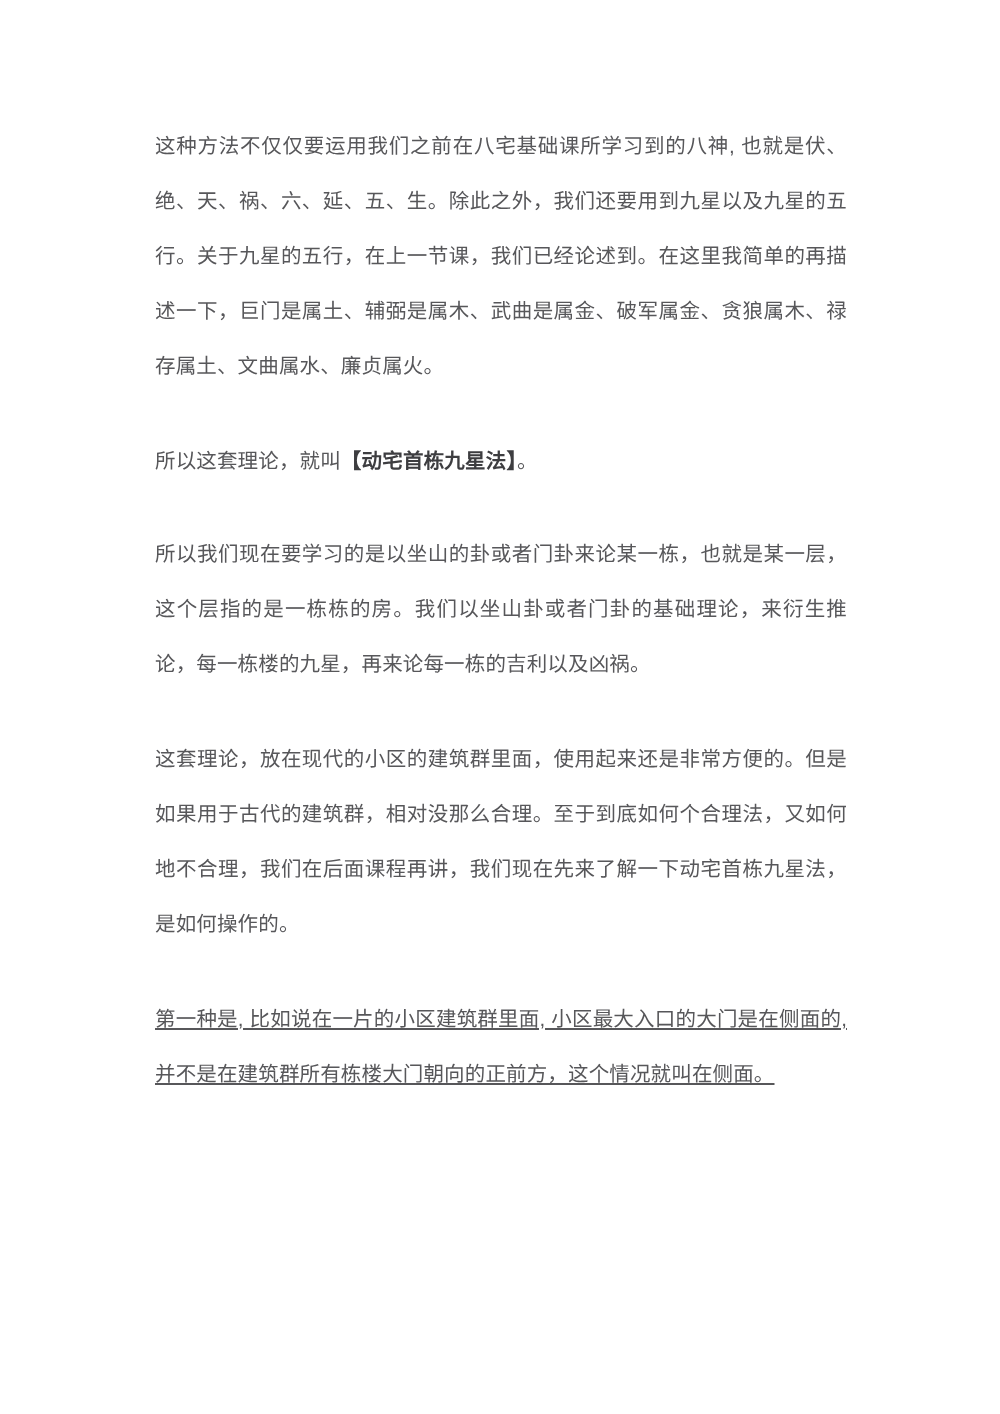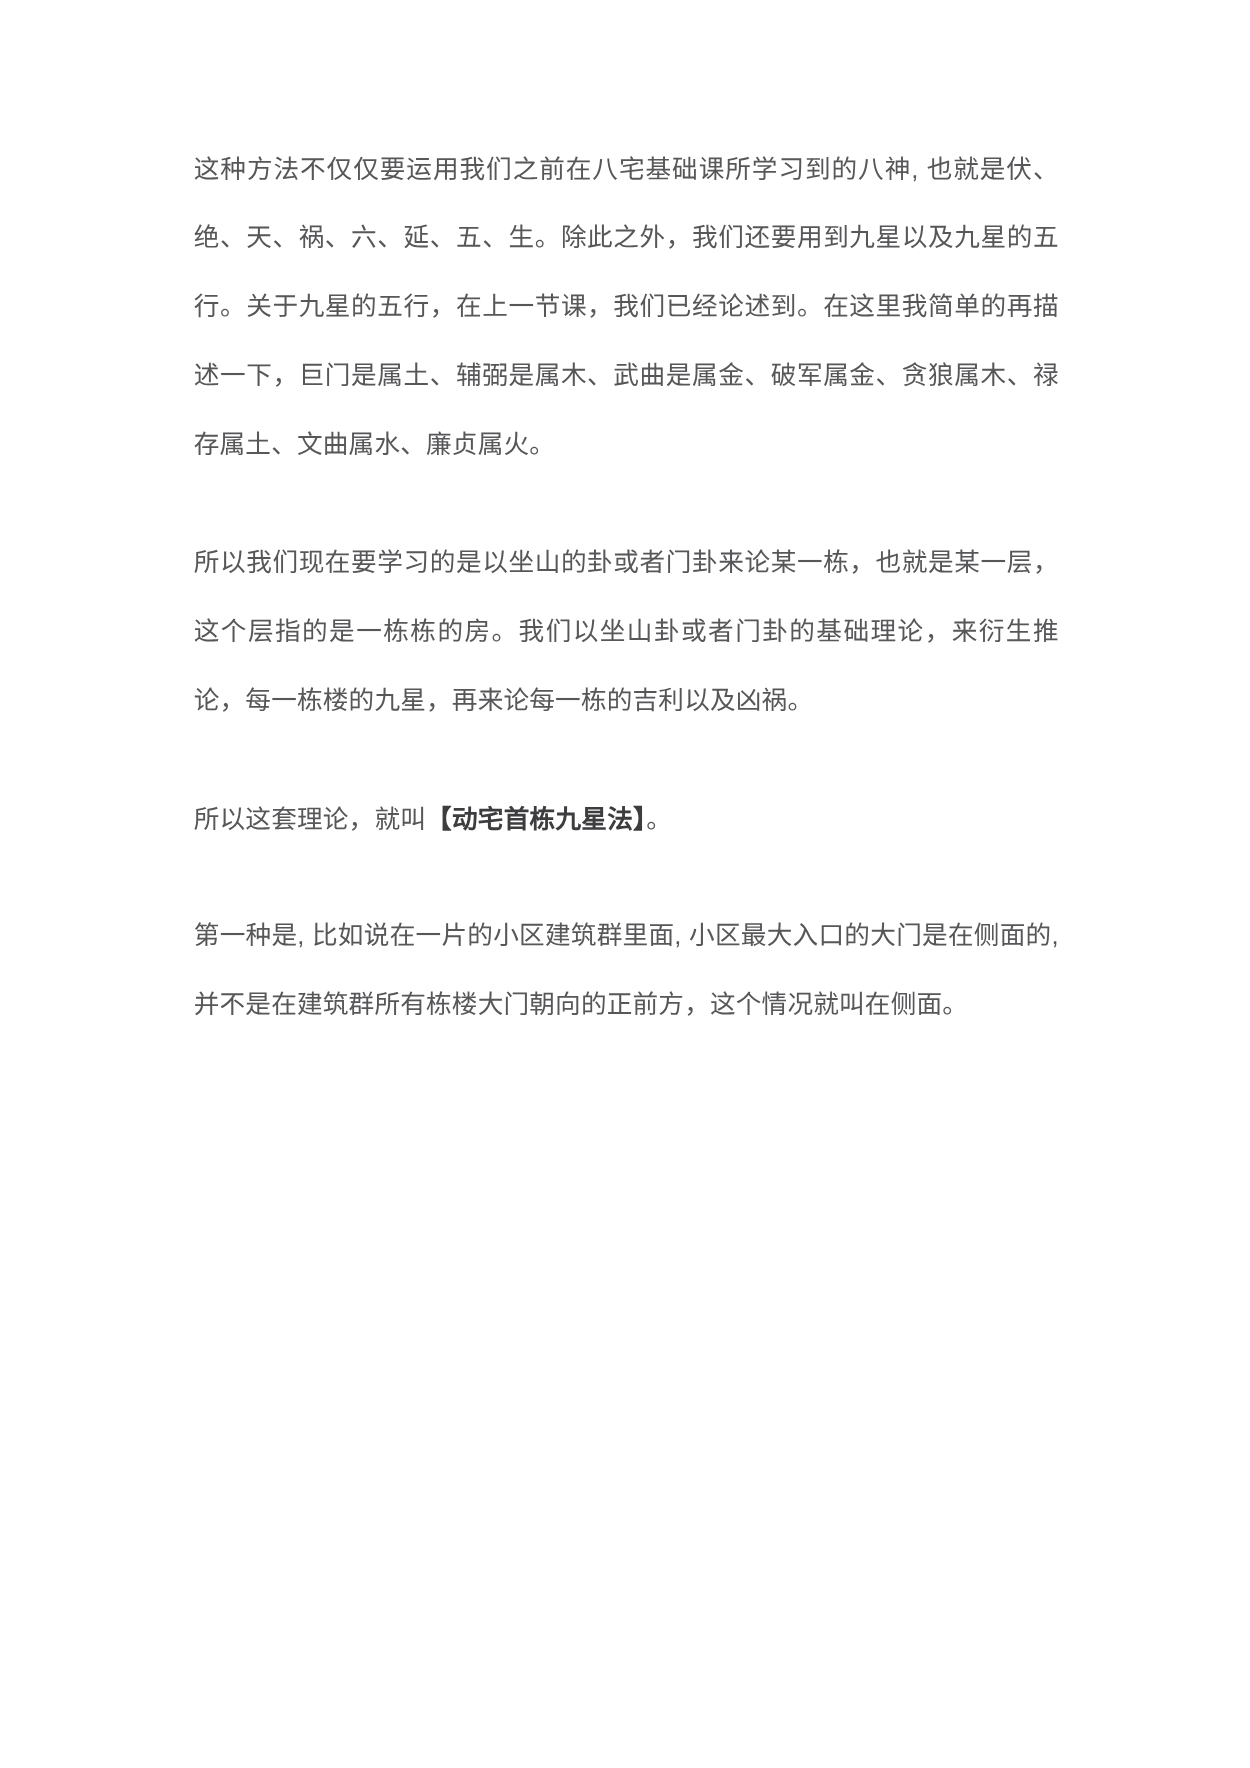--- a/index.html
+++ b/index.html
@@ -18,56 +18,58 @@
   .page {
     box-sizing: border-box;
     width: 1000px;
     height: 1414px;
     background: #ffffff;
     position: relative;
   }
   .doc-body {
     position: absolute;
     left: 155px;
-    top: 108px;
+    top: 118px;
     width: 692px;
   }
   .para {
     margin: 0 0 40px 0;
     font-size: 20.5px;
     line-height: 55px;
     color: #57575a;
     letter-spacing: 0.15px;
     text-align: justify;
     text-justify: inter-ideograph;
     word-break: break-all;
   }
   .para:last-child {
     margin-bottom: 0;
+    text-decoration: underline;
   }
   .para.callout {
     margin-bottom: 38px;
   }
   .emph {
     font-weight: bold;
     color: #3d3d40;
     letter-spacing: 0.2px;
   }
 </style>
 </head>
 <body>
 
 <div class="page">
   <div class="doc-body">
 
     <p class="para">这种方法不仅仅要运用我们之前在八宅基础课所学习到的八神, 也就是伏、绝、天、祸、六、延、五、生。除此之外，我们还要用到九星以及九星的五行。关于九星的五行，在上一节课，我们已经论述到。在这里我简单的再描述一下，巨门是属土、辅弼是属木、武曲是属金、破军属金、贪狼属木、禄存属土、文曲属水、廉贞属火。</p>
 
+    <p class="para callout"><span>所以这套理论，就叫</span><span class="emph">【动宅首栋九星法】</span><span>。</span></p>
+
     <p class="para">所以我们现在要学习的是以坐山的卦或者门卦来论某一栋，也就是某一层，这个层指的是一栋栋的房。我们以坐山卦或者门卦的基础理论，来衍生推论，每一栋楼的九星，再来论每一栋的吉利以及凶祸。</p>
 
-    <p class="para callout"><span>所以这套理论，就叫</span><span class="emph">【动宅首栋九星法】</span><span>。</span></p>
 
-
+    <p class="para">这套理论，放在现代的小区的建筑群里面，使用起来还是非常方便的。但是如果用于古代的建筑群，相对没那么合理。至于到底如何个合理法，又如何地不合理，我们在后面课程再讲，我们现在先来了解一下动宅首栋九星法，是如何操作的。</p>
 
 
     <p class="para">第一种是, 比如说在一片的小区建筑群里面, 小区最大入口的大门是在侧面的, 并不是在建筑群所有栋楼大门朝向的正前方，这个情况就叫在侧面。</p>
 
   </div>
 </div>
 
 </body></html>

